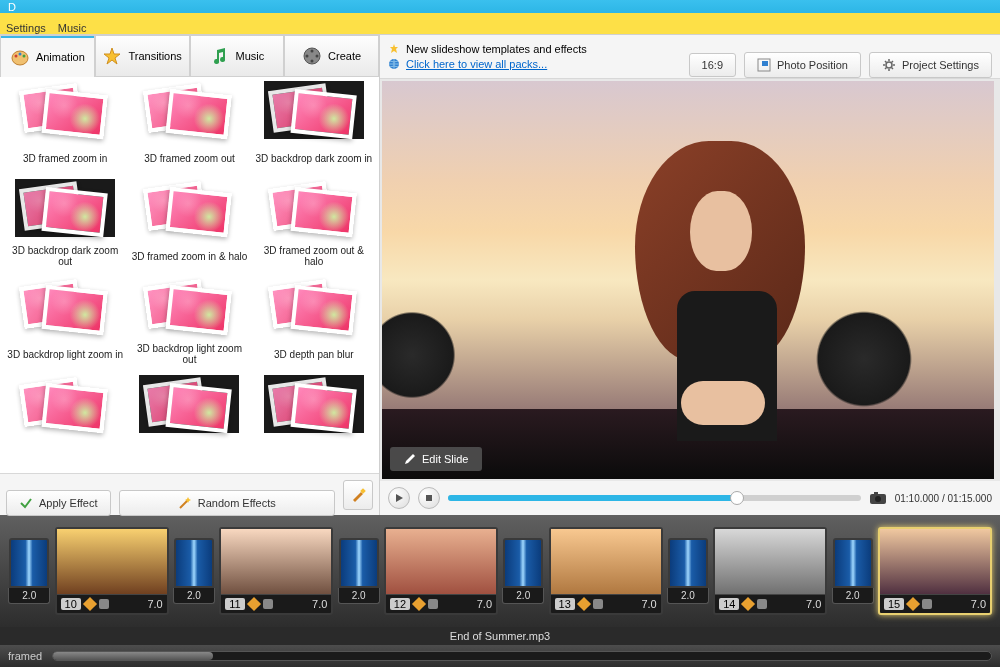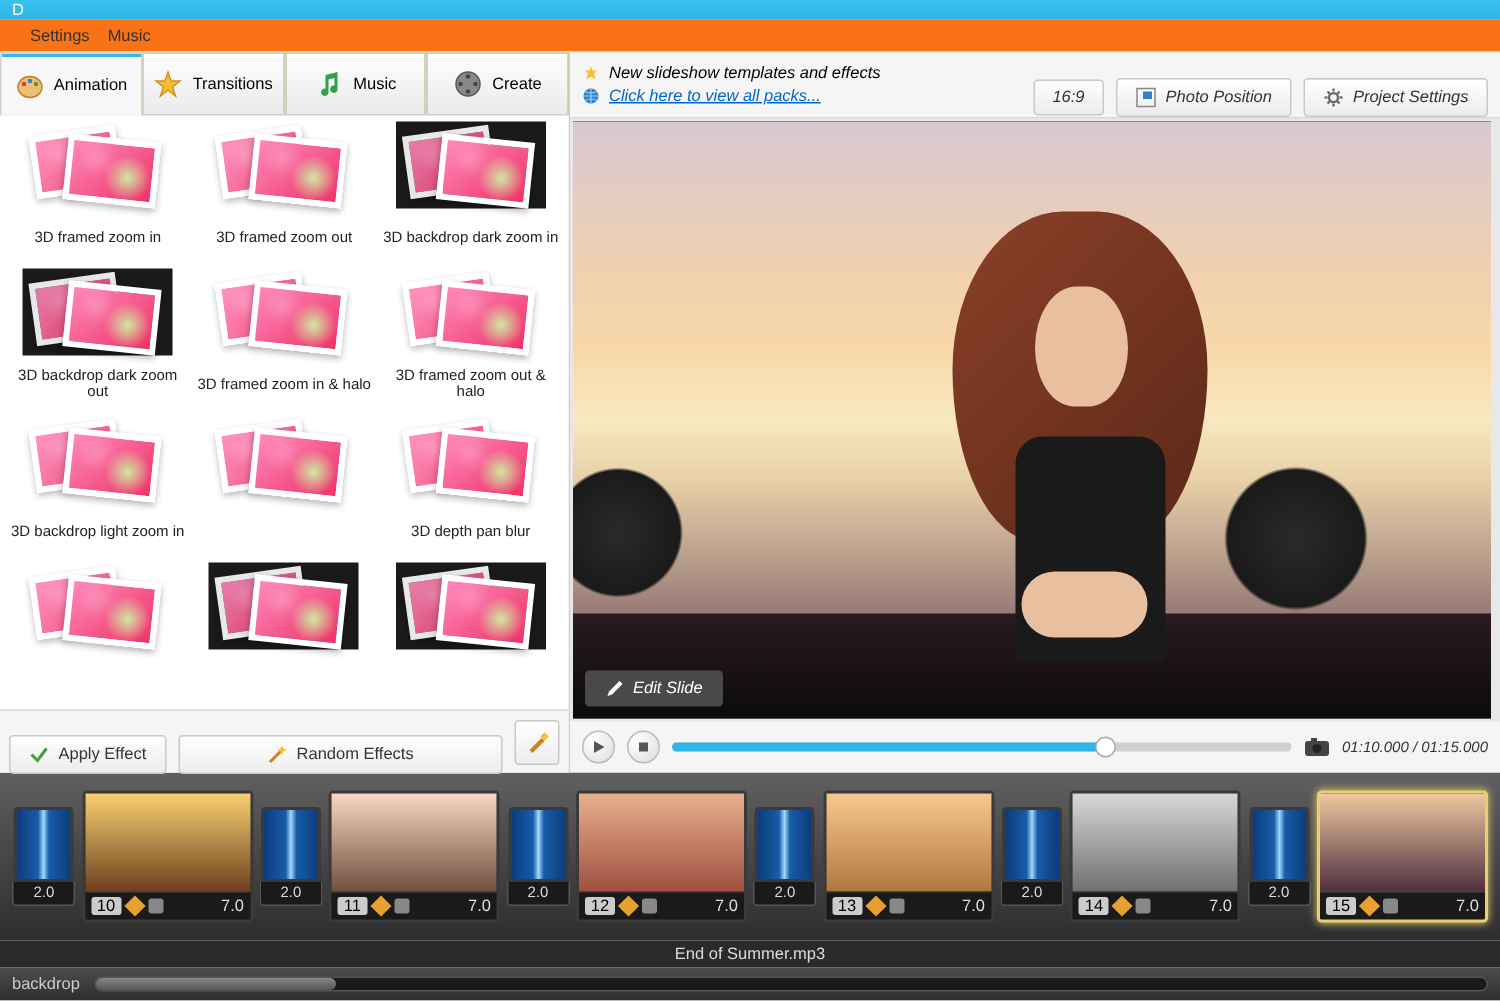--- a/index.html
+++ b/index.html
@@ -1,26 +1,26 @@
 <!DOCTYPE html>
 <html><head>
 <meta charset="utf-8">
 <style>
 * { margin: 0; padding: 0; box-sizing: border-box; font-family: Tahoma, Verdana, Arial, sans-serif; font-size: 11px; }
 body { width: 1000px; height: 667px; background: #f0f0f0; overflow: hidden; }
 
 
 .title-bar { height: 13px; background: linear-gradient(#3ac0ee, #2db6e6); color: #fff; display: flex; align-items: center; padding: 0 8px; }
-.menu-bar { height: 22px; background: #f97316; display: flex; align-items: center; padding: 0 20px; gap: 12px; border-bottom: 1px solid #d0d0d0; }
+.menu-bar { height: 22px; background: #fde047; display: flex; align-items: flex-end; padding: 0 6px; gap: 12px; border-bottom: 1px solid #d0d0d0; }
 .menu-bar span { color: #333; cursor: default; }
 
 
 .main { display: flex; height: 480px; background: #e8e8e8; }
 .left-panel { width: 380px; display: flex; flex-direction: column; border-right: 1px solid #cfcfcf; background: #f5f5f5; }
-.right-panel { flex: 1; display: flex; flex-direction: column; font-style: italic; }
+.right-panel { flex: 1; display: flex; flex-direction: column; }
 
 
 .tabs { display: flex; height: 42px; background: #84cc16; }
 .tab { flex: 1; display: flex; align-items: center; justify-content: center; gap: 6px; border: 1px solid #d0d0d0; background: linear-gradient(#fefefe,#eaeaea); cursor: pointer; }
 .tab.active { background: #f7f7f7; border-bottom: none; box-shadow: inset 0 2px 0 #3bb6e6; }
 .tab .ticon { width: 20px; height: 20px; display: flex; align-items: center; justify-content: center; }
 
 
 .effect-grid { flex: 1; overflow: auto; padding: 4px 6px; display: grid; grid-template-columns: repeat(3, 1fr); gap: 4px 6px; background: #fff; }
 .effect-item { display: flex; flex-direction: column; align-items: center; }
@@ -193,20 +193,21 @@
             <div class="frame back"></div>
             <div class="frame front"></div>
           </div>
           <div class="effect-label">3D backdrop light zoom in</div>
         </div>
         <div class="effect-item">
           <div class="effect-thumb">
             <div class="frame back"></div>
             <div class="frame front"></div>
           </div>
+          <div class="effect-label">3D backdrop light zoom out</div>
         </div>
         <div class="effect-item">
           <div class="effect-thumb">
             <div class="frame back"></div>
             <div class="frame front"></div>
           </div>
           <div class="effect-label">3D depth pan blur</div>
         </div>
         <div class="effect-item">
           <div class="effect-thumb">
@@ -436,17 +437,17 @@
         <span class="pencil"></span>
         <span class="layer"></span>
         <span class="dur">7.0</span>
       </div>
     </div>
   </div>
 <div class="audio-row">
   <span>End of Summer.mp3</span>
 </div>
 <div class="bottom-strip">
-  <span>backdrop</span>
+  <span>framed</span>
   <div class="scroll">
     <div class="scroll-thumb"></div>
   </div>
 </div>
 
 </body></html>

